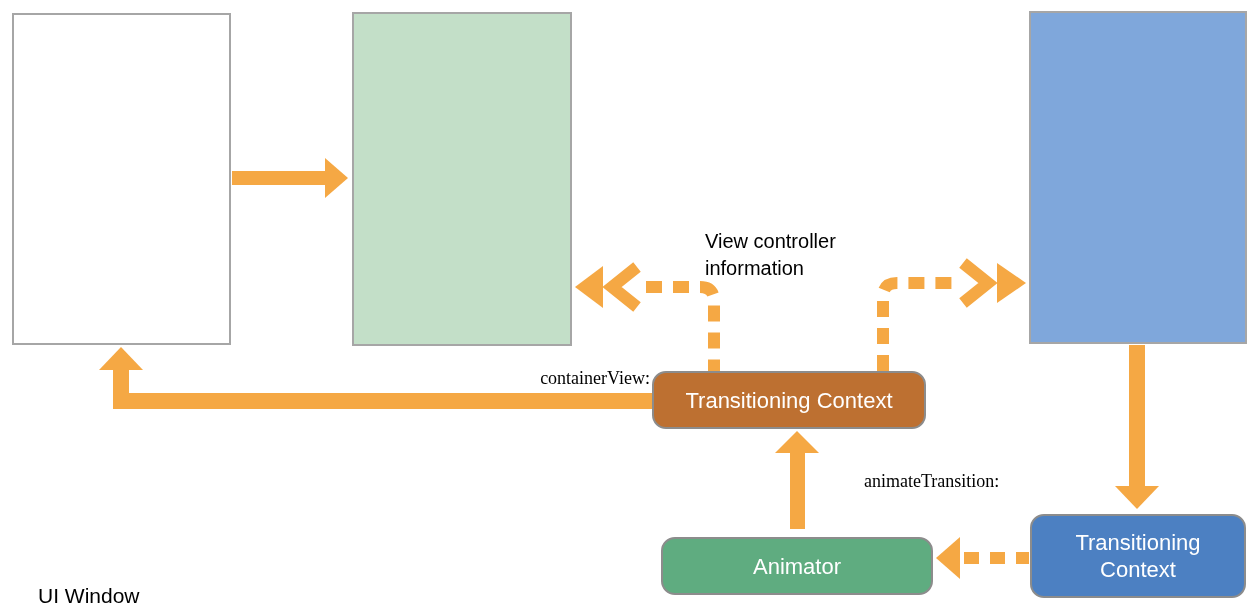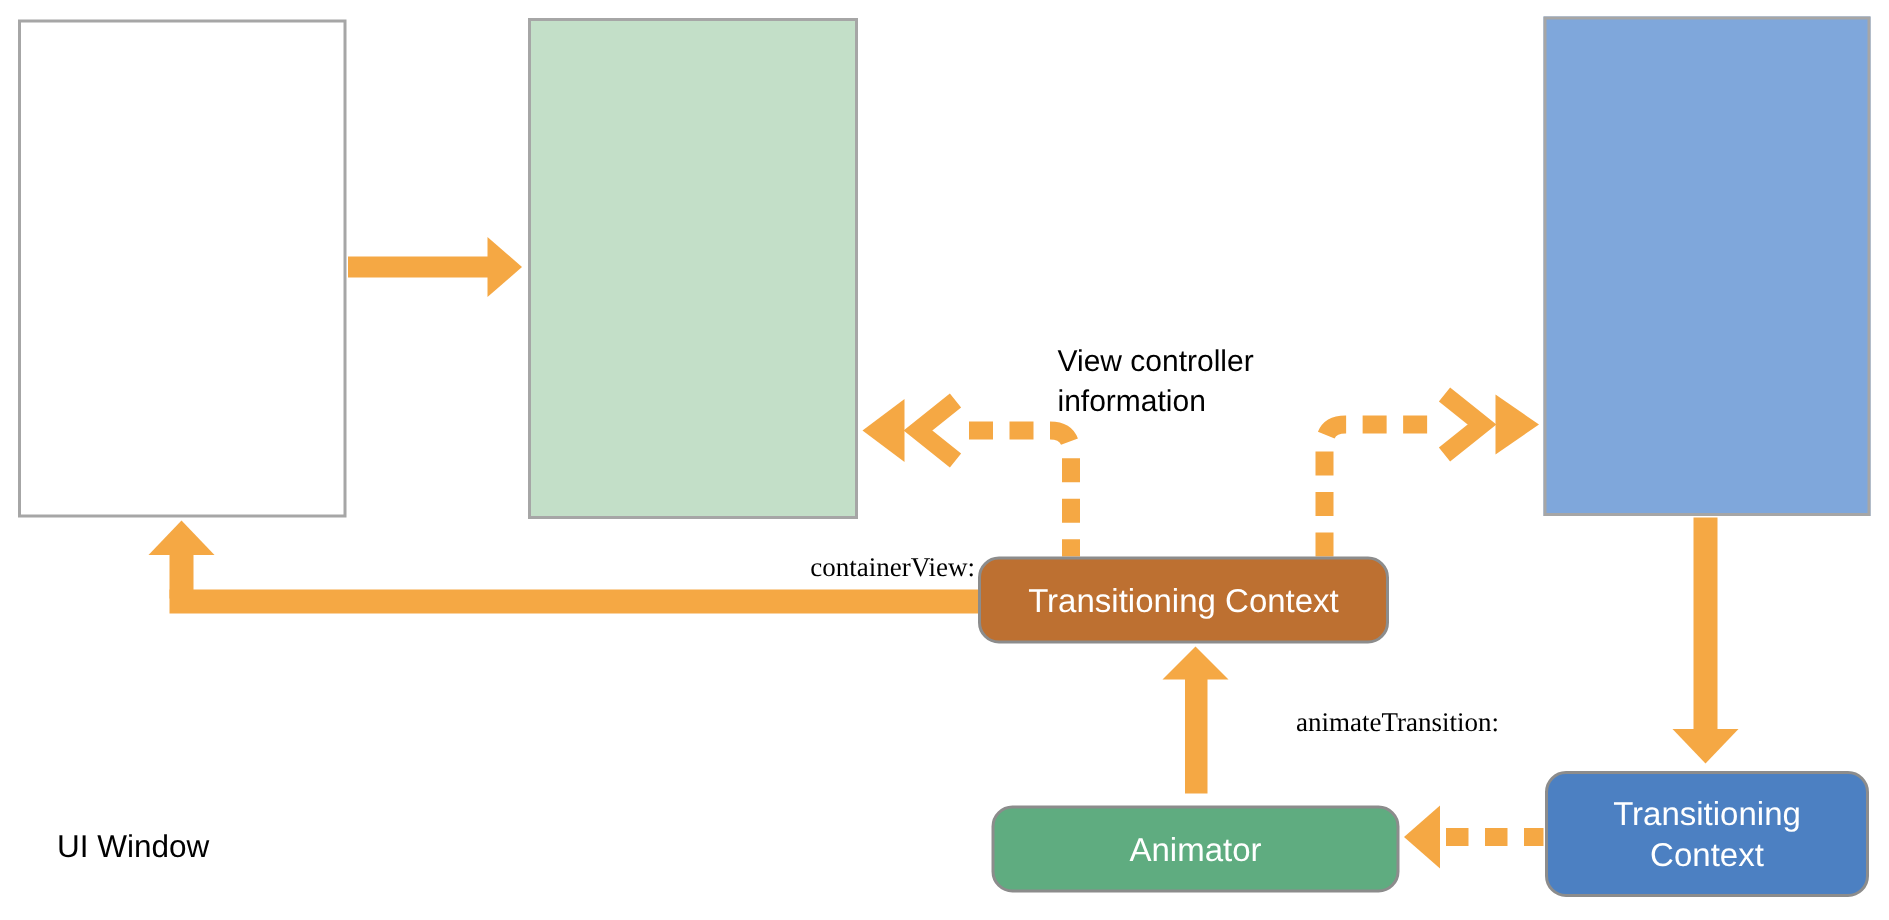--- a/index.html
+++ b/index.html
@@ -54,21 +54,21 @@
     white-space: pre;
   }
   .label-info {
     left: 705px; top: 228px; width: 225px;
     text-align: left;
     font-size: 20px;
     line-height: 27px;
     white-space: normal;
   }
   .label-ui-window {
-    left: 38px; top: 553px;
+    left: 38px; top: 584px;
     font-size: 21px;
   }
   .mono {
     font-family: Liberation Serif, serif;
     font-size: 18px;
   }
   .label-containerview {
     top: 368px;
     right: 609px; 
   }

